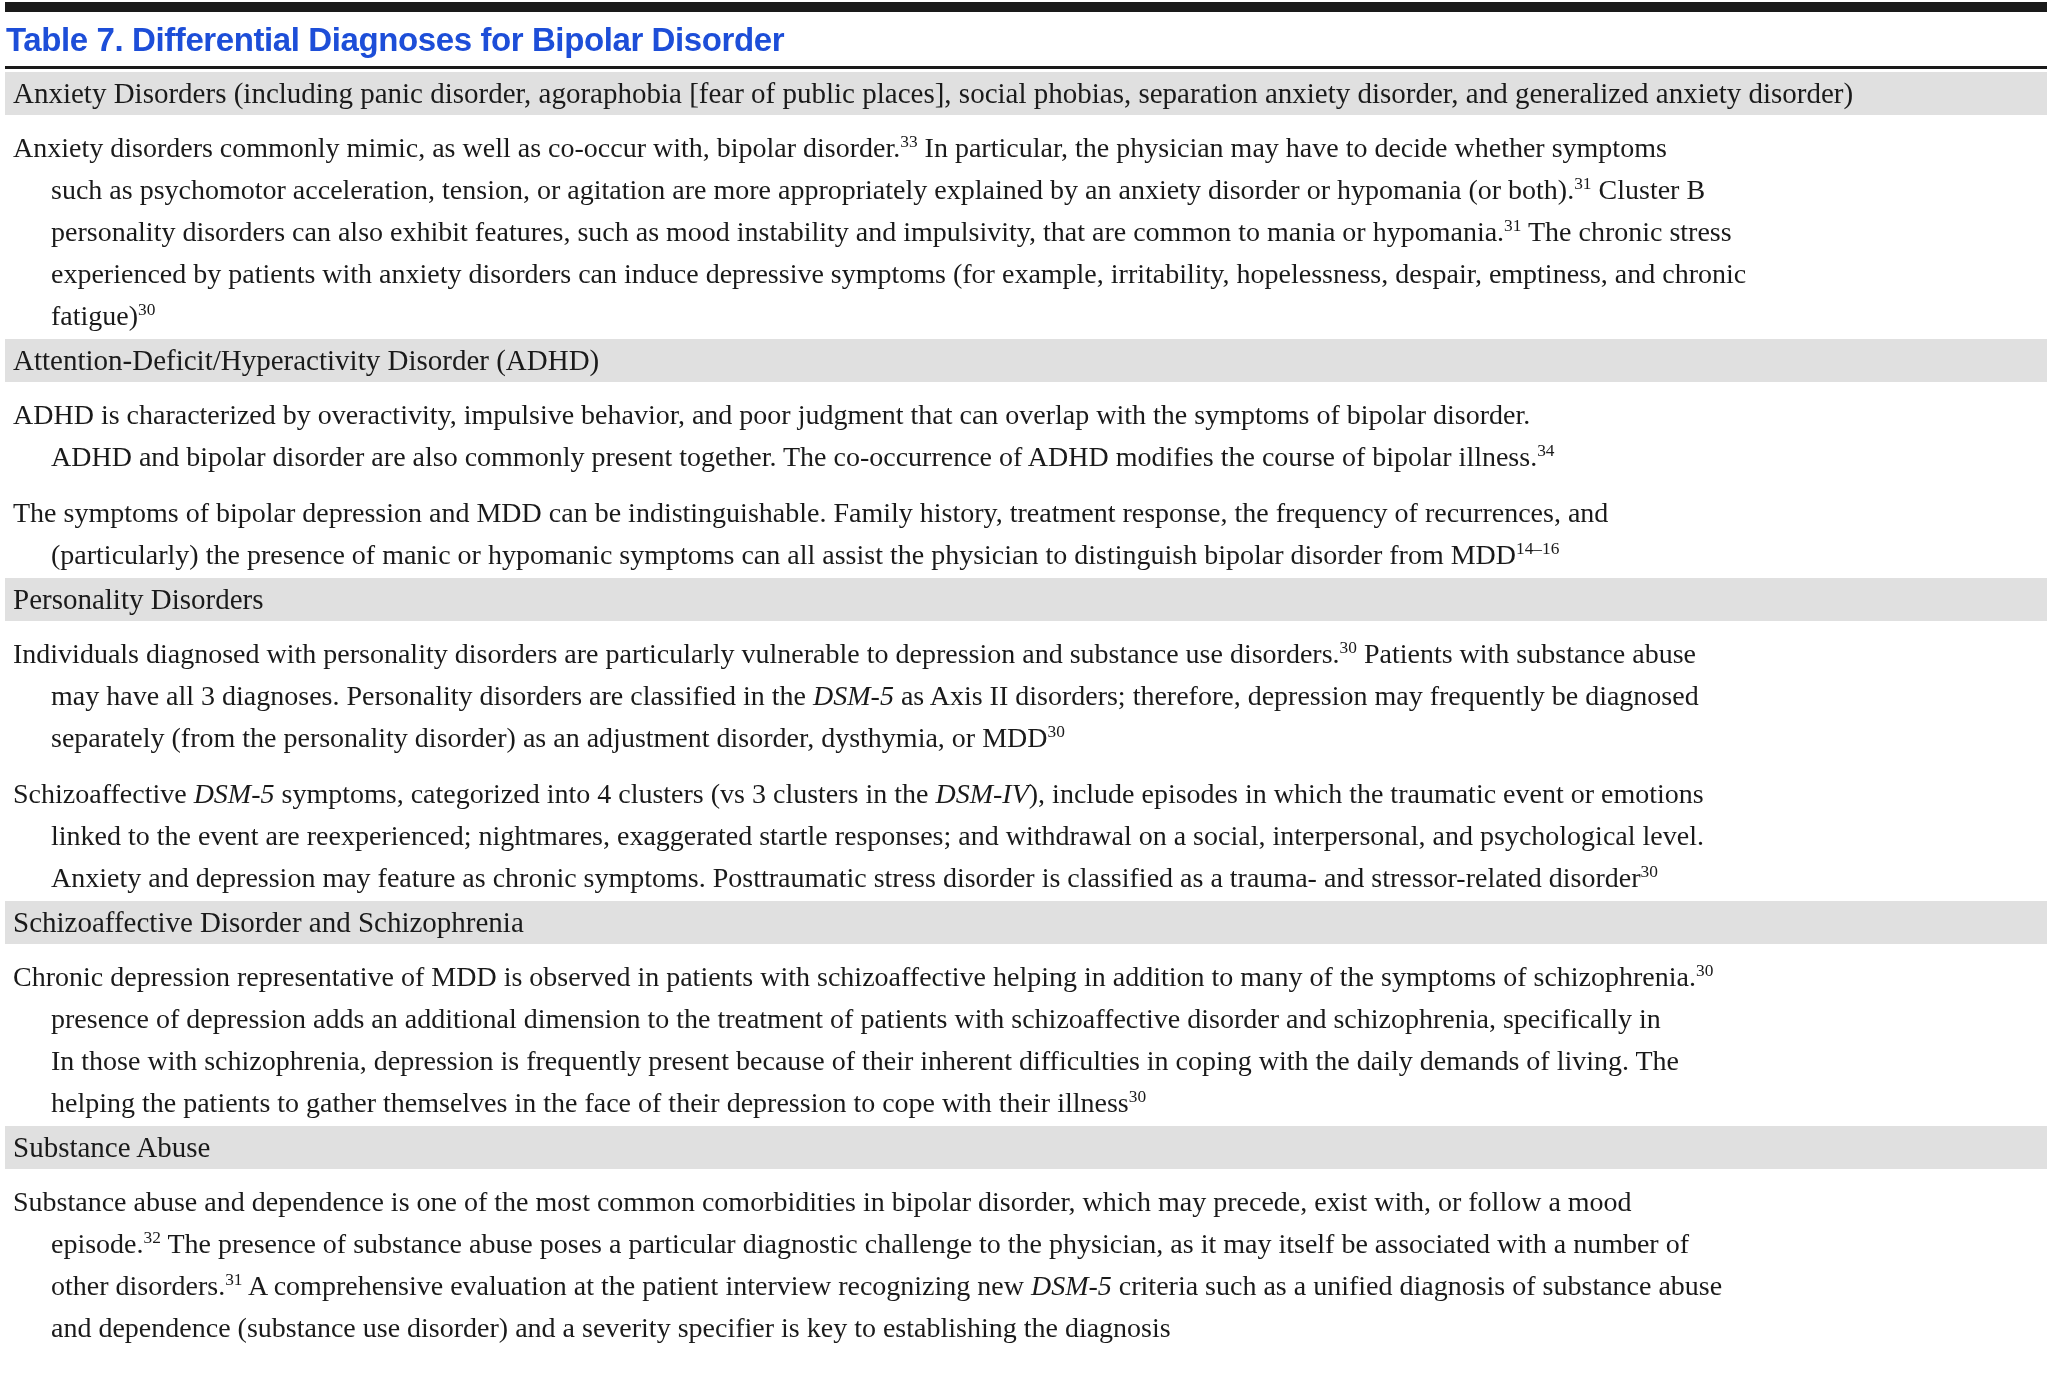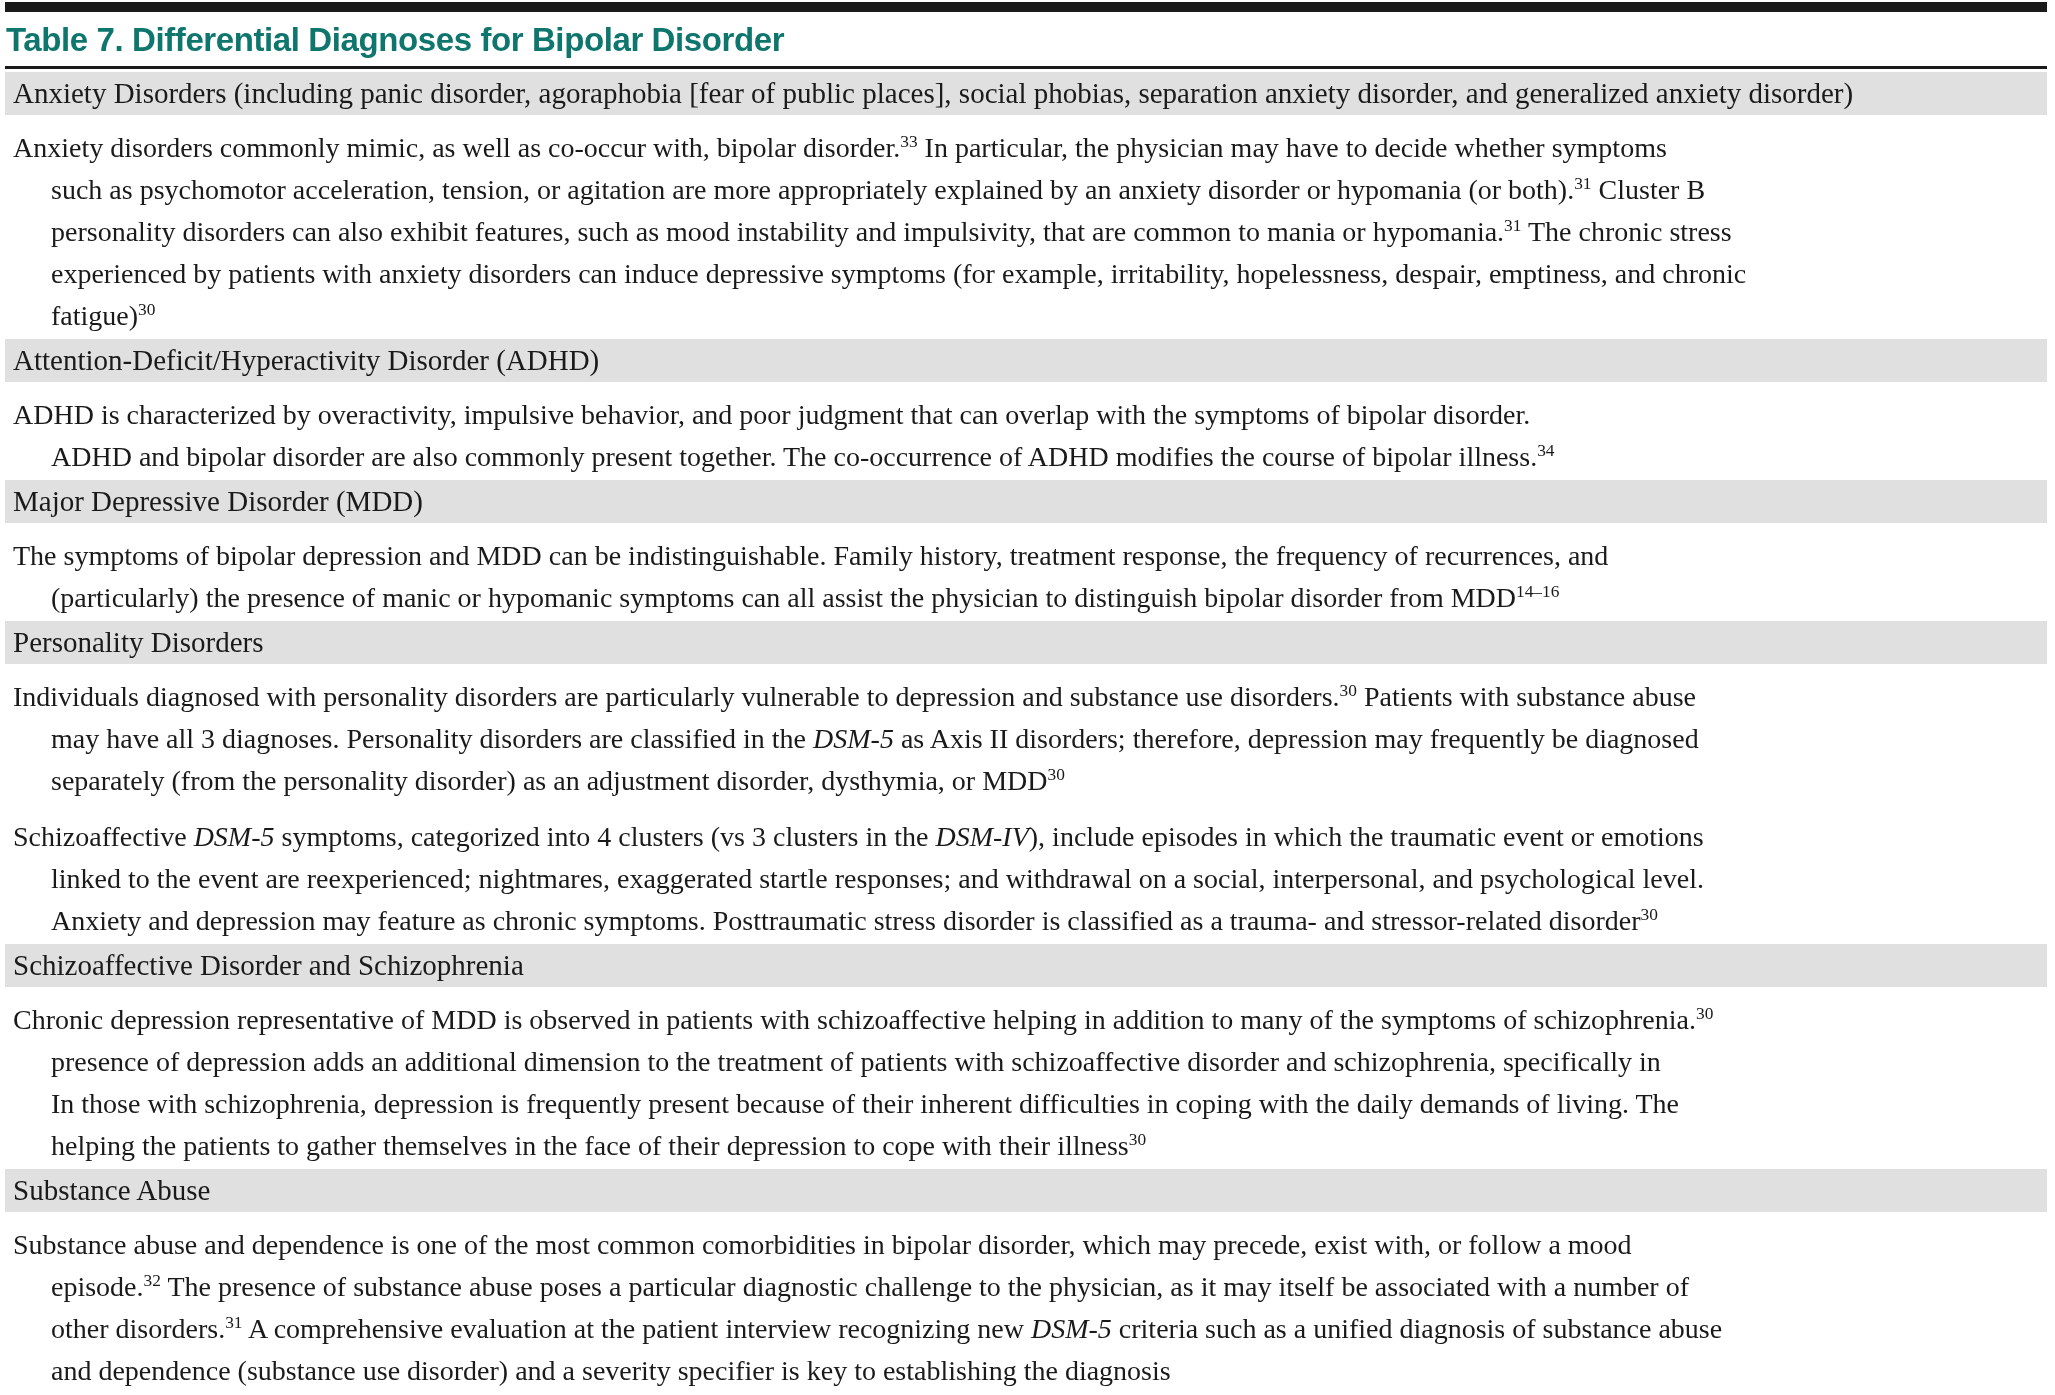--- a/index.html
+++ b/index.html
@@ -21,21 +21,21 @@
     height: 10px;
     background: var(--rule);
     margin-top: 2px;
   }
   .title {
     font-family: "Liberation Sans", sans-serif;
     font-weight: 700;
     font-size: 33px;
     letter-spacing: -0.4px;
     padding: 9px 0 7px 1px;
-    color: #0f766e;
+    color: #1d4ed8;
   }
   .title-rule {
     height: 3px;
     background: var(--rule);
     margin-bottom: 3px;
   }
   .band {
     background: var(--band-bg);
     font-size: 29px;
     line-height: 34px;
@@ -82,21 +82,20 @@
 
   <section>
     <div class="band">Attention-Deficit/Hyperactivity Disorder (ADHD)</div>
     <div class="para">
           <div class="line"><span>ADHD is characterized by overactivity, impulsive behavior, and poor judgment that can overlap with the symptoms of bipolar disorder.</span></div>
           <div class="line indent"><span>ADHD and bipolar disorder are also commonly present together. The co-occurrence of ADHD modifies the course of bipolar illness.</span><sup>34</sup></div>
         </div>
   </section>
 
   <section>
-    <div class="band">Major Depressive Disorder (MDD)</div>
     <div class="para">
           <div class="line"><span>The symptoms of bipolar depression and MDD can be indistinguishable. Family history, treatment response, the frequency of recurrences, and</span></div>
           <div class="line indent"><span>(particularly) the presence of manic or hypomanic symptoms can all assist the physician to distinguish bipolar disorder from MDD</span><sup>14–16</sup></div>
         </div>
   </section>
 
   <section>
     <div class="band">Personality Disorders</div>
     <div class="para">
           <div class="line"><span>Individuals diagnosed with personality disorders are particularly vulnerable to depression and substance use disorders.</span><sup>30</sup><span> Patients with substance abuse</span></div>

